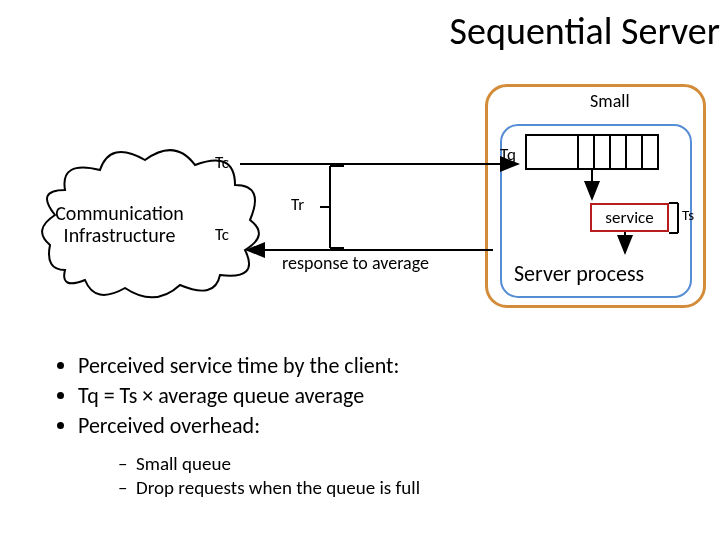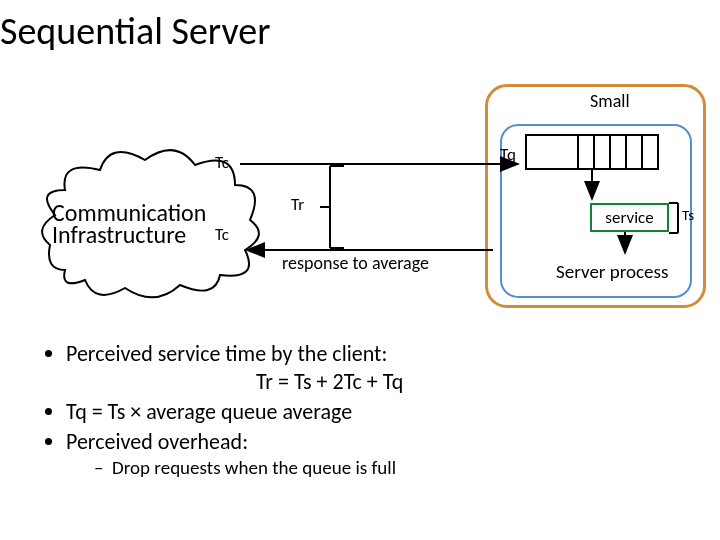--- a/index.html
+++ b/index.html
@@ -1,37 +1,37 @@
 <!DOCTYPE html>
 <html><head>
 <meta charset="utf-8">
 <style>
   html,body{margin:0;padding:0}
   body{width:720px;height:540px;font-family:Calibri,Arial,sans-serif;color:#000;position:relative;background:#fff}
-  .title{font-size:38px;text-align:left;margin-top:8px}
+  .title{font-size:38px;text-align:right;margin-top:8px}
   .diagram{position:absolute;left:40px;top:84px;width:660px;height:230px}
   .server-outer{position:absolute;left:445px;top:0;width:215px;height:218px;border:3px solid #d38d3a;border-radius:22px}
   .server-lbl{position:absolute;left:550px;top:6px;font-size:18px}
   .server-inner{position:absolute;left:460px;top:40px;width:188px;height:170px;border:2px solid #548dd4;border-radius:18px}
   .cloud{position:absolute;left:0;top:46px}
-  .cloud-label{position:absolute;left:12px;top:118px;width:135px;font-size:24px;line-height:22px}
+  .cloud-label{position:absolute;left:12px;top:118px;width:135px;text-align:center;font-size:20px;line-height:22px}
   .req-lbl{position:absolute;left:225px;top:42px;font-size:18px}
   .tc1{position:absolute;left:175px;top:68px;font-size:17px}
   .tc2{position:absolute;left:175px;top:140px;font-size:17px}
   .tr{position:absolute;left:251px;top:110px;font-size:17px}
   .tq{position:absolute;left:460px;top:60px;font-size:17px}
   .ts{position:absolute;left:642px;top:122px;font-size:15px}
   .resp-lbl{position:absolute;left:242px;top:168px;font-size:18px}
-  .sp-lbl{position:absolute;left:516px;top:176px;font-size:19px}
+  .sp-lbl{position:absolute;left:474px;top:176px;font-size:22px}
   .queue{position:absolute;left:485px;top:50px;width:130px;height:32px;border:2px solid #000;background:#fff;display:flex;flex-direction:row-reverse}
   .queue div{width:14px;border-left:2px solid #000}
-  .svc{position:absolute;left:550px;top:119px;width:75px;height:25px;border:2px solid #15803d;background:#fff;font-size:17px;text-align:center;line-height:25px}
+  .svc{position:absolute;left:550px;top:119px;width:75px;height:25px;border:2px solid #b91c1c;background:#fff;font-size:17px;text-align:center;line-height:25px}
   svg{position:absolute;overflow:visible}
   .bullets{position:absolute;left:38px;top:340px;font-size:22px;line-height:28px}
-  .bullets ul{margin:0;padding-left:28px}
+  .bullets ul{margin:12px;padding-left:28px}
   .bullets li{margin-bottom:2px}
   .sub{margin-left:34px;font-size:19px;line-height:24px;margin-top:2px}
   .sub li{margin-bottom:0;list-style:none;position:relative;padding-left:18px}
   .sub li:before{content:"–";position:absolute;left:0}
   .eq{margin-left:190px}
 </style>
 </head>
 <body>
 
 <div class="title">Sequential Server</div>
@@ -96,22 +96,22 @@
   </div>
   <div class="svc">service</div>
 
   <div class="resp-lbl">response to average</div>
   <div class="sp-lbl">Server process</div>
 </div>
 
 <div class="bullets">
   <ul>
     <li><span>Perceived service time by the client:</span>
-      <div class="eq">Tr = Ts + 2Tc + Tq</div>
     </li>
     <li>Tq = Ts × average queue average</li>
     <li><span>Perceived overhead:</span>
       <ul class="sub">
+        <li>Small queue</li>
         <li>Drop requests when the queue is full</li>
       </ul>
     </li>
   </ul>
 </div>
 
 </body></html>

